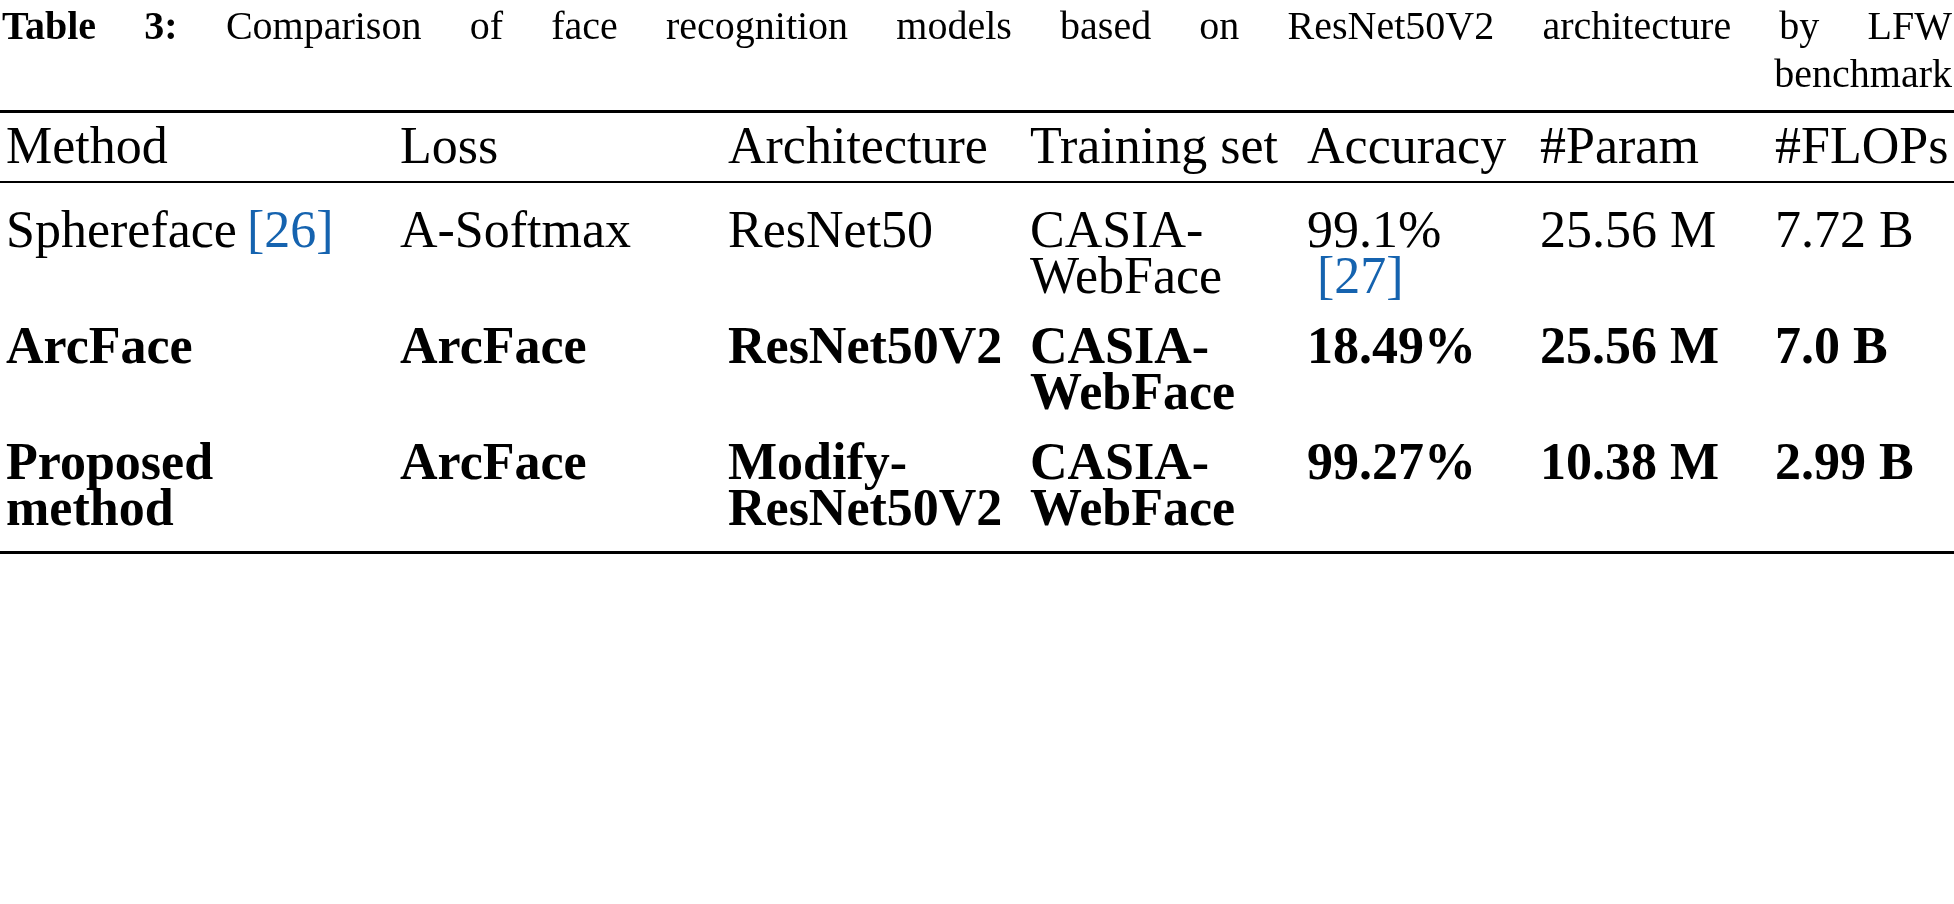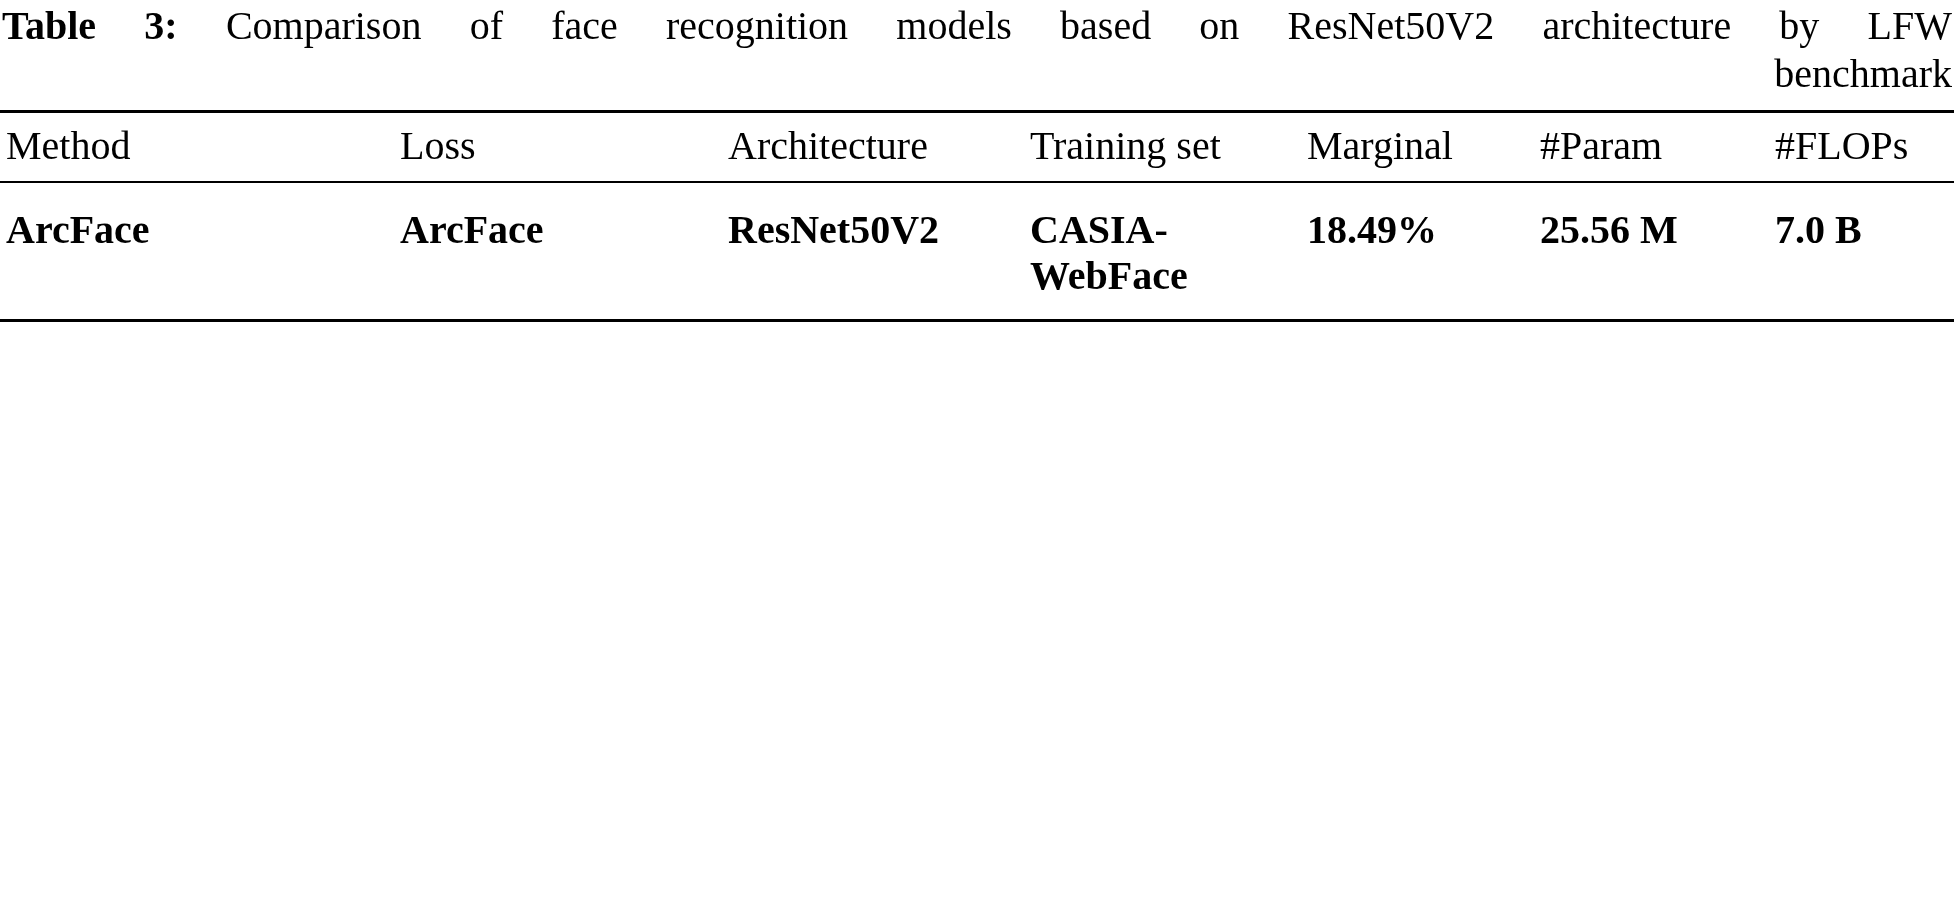--- a/index.html
+++ b/index.html
@@ -36,21 +36,21 @@
   
   .tbl-wrap {
     margin-top: 12px;
     border-top: 3px solid #000000;
     border-bottom: 3px solid #000000;
   }
   table {
     width: 100%;
     border-collapse: collapse;
     table-layout: fixed;
-    font-size: 40px;
+    font-size: 52px;
     border-radius: 18px;
   }
   col.c1 { width: 400px; }
   col.c2 { width: 328px; }
   col.c3 { width: 302px; }
   col.c4 { width: 277px; }
   col.c5 { width: 233px; }
   col.c6 { width: 235px; }
   col.c7 { width: 179px; }
   th {
@@ -98,32 +98,50 @@
           <col class="c5">
           <col class="c6">
           <col class="c7">
       </colgroup>
       <thead>
         <tr>
           <th>Method</th>
           <th>Loss</th>
           <th>Architecture</th>
           <th>Training set</th>
-          <th>Marginal</th>
+          <th>Accuracy</th>
           <th>#Param</th>
           <th>#FLOPs</th>
         </tr>
       </thead>
       <tbody>
+        <tr>
+          <td><span>Sphereface</span><span class="cite">[26]</span></td>
+          <td>A-Softmax</td>
+          <td>ResNet50</td>
+          <td>CASIA-WebFace</td>
+          <td><span>99.1%</span><span class="cite">[27]</span></td>
+          <td>25.56 M</td>
+          <td>7.72 B</td>
+        </tr>
         <tr class="bold-row">
           <td><span>ArcFace</span><span class="cite"></span></td>
           <td>ArcFace</td>
           <td>ResNet50V2</td>
           <td>CASIA-WebFace</td>
           <td><span>18.49%</span><span class="cite"></span></td>
           <td>25.56 M</td>
           <td>7.0 B</td>
         </tr>
+        <tr class="bold-row">
+          <td><span>Proposed method</span><span class="cite"></span></td>
+          <td>ArcFace</td>
+          <td>Modify-ResNet50V2</td>
+          <td>CASIA-WebFace</td>
+          <td><span>99.27%</span><span class="cite"></span></td>
+          <td>10.38 M</td>
+          <td>2.99 B</td>
+        </tr>
       </tbody>
     </table>
   </div>
 
 </div>
 
 </body></html>

